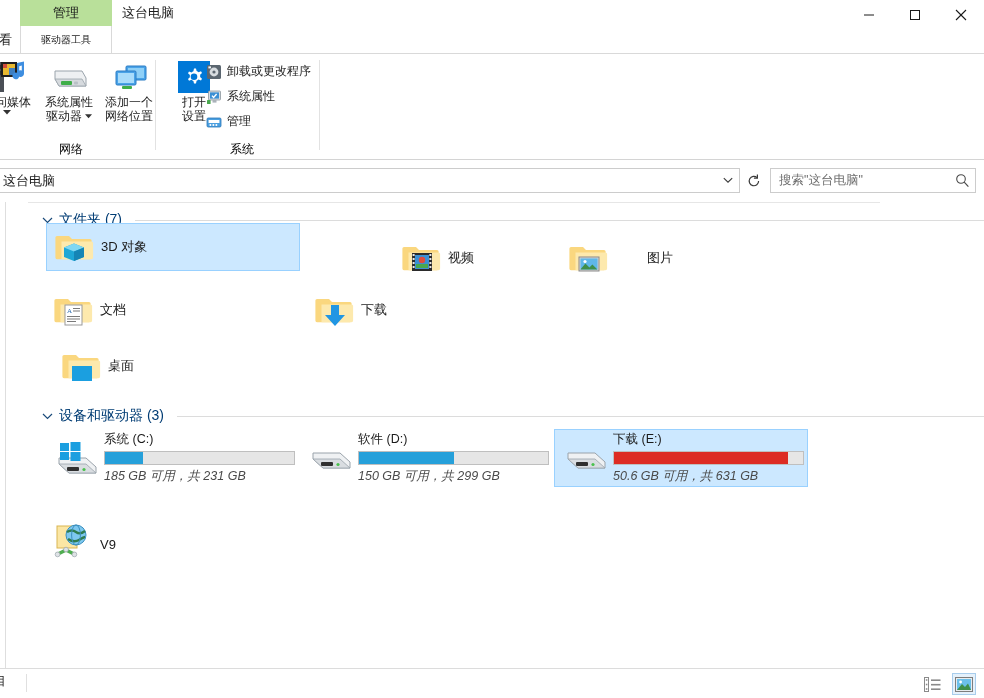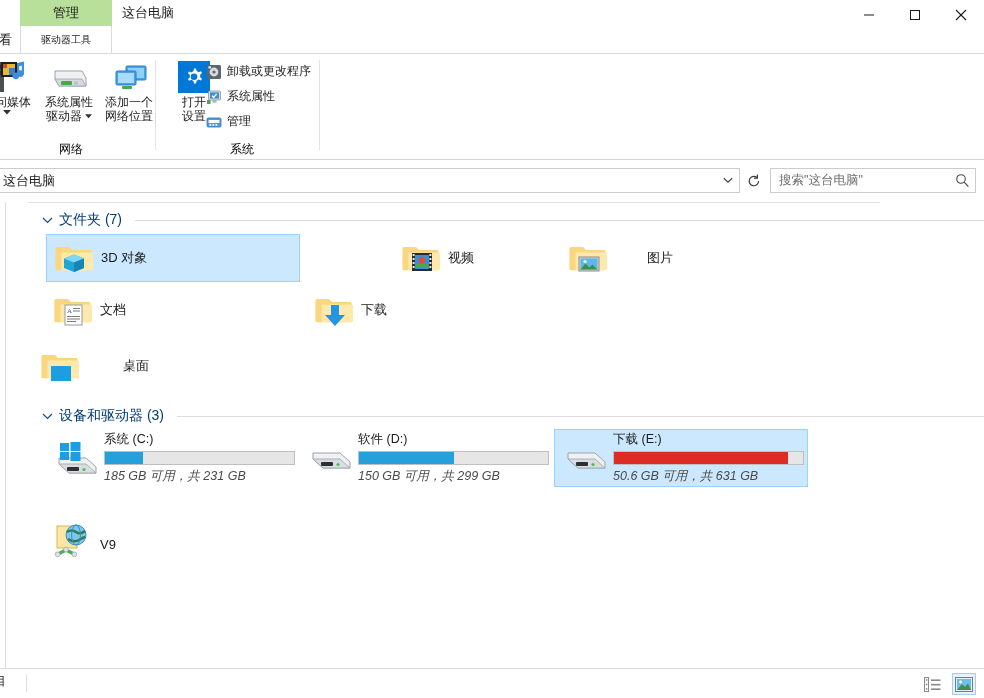--- a/index.html
+++ b/index.html
@@ -359,21 +359,21 @@
   <div class="group-hdr" style="left:12px; top:6px; width:964px;">
     <span class="gchev">
       <svg width="11" height="8" viewBox="0 0 11 8">
         <polyline points="1,2 5.5,6.4 10,2" fill="none" stroke="#1a4a7a" stroke-width="1.2"></polyline>
       </svg>
     </span>
     <span class="gtitle">文件夹 (7)</span>
     <span class="gline" style="flex:1;"></span>
   </div>
 
-  <div class="tile sel" style="left:18px; top:31px; width:254px;">
+  <div class="tile sel" style="left:18px; top:20px; width:254px;">
     <span class="ticon">
       <svg width="44" height="40" viewBox="0 0 44 40">
         <path d="M5 9 h12 l3 3 h18 a1.6 1.6 0 0 1 1.6 1.6 v17 a1.6 1.6 0 0 1 -1.6 1.6 H5 a1.6 1.6 0 0 1 -1.6 -1.6 V10.6 A1.6 1.6 0 0 1 5 9 Z" fill="#fad77f"></path>
         <path d="M9.5 14.5 h30 a1.6 1.6 0 0 1 1.6 1.6 v14.5 a1.6 1.6 0 0 1 -1.6 1.6 H9.5 Z" fill="#fde9ad"></path>
         <g>
           <polygon points="22,16.5 32,20.5 32,30 22,34 12,30 12,20.5" fill="#1ea7d6"></polygon>
           <polygon points="22,16.5 32,20.5 22,24.5 12,20.5" fill="#7fd7f2"></polygon>
           <polygon points="22,24.5 32,20.5 32,30 22,34" fill="#1585b5"></polygon>
         </g>
       </svg>
@@ -443,21 +443,21 @@
       <svg width="44" height="40" viewBox="0 0 44 40">
         <path d="M5 9 h12 l3 3 h18 a1.6 1.6 0 0 1 1.6 1.6 v17 a1.6 1.6 0 0 1 -1.6 1.6 H5 a1.6 1.6 0 0 1 -1.6 -1.6 V10.6 A1.6 1.6 0 0 1 5 9 Z" fill="#fad77f"></path>
         <path d="M9.5 14.5 h30 a1.6 1.6 0 0 1 1.6 1.6 v14.5 a1.6 1.6 0 0 1 -1.6 1.6 H9.5 Z" fill="#fde9ad"></path>
         <path d="M19 15 h8 v10 h6 l-10 11 -10 -11 h6 z" fill="#2196e3"></path>
       </svg>
     </span>
     <span class="tlabel">下载</span>
   </div>
 
 
-  <div class="tile" style="left:5px; top:139px; width:254px;gap:36px;">
+  <div class="tile" style="left:26px; top:139px; width:254px;">
     <span class="ticon">
       <svg width="44" height="40" viewBox="0 0 44 40">
         <path d="M5 9 h12 l3 3 h18 a1.6 1.6 0 0 1 1.6 1.6 v17 a1.6 1.6 0 0 1 -1.6 1.6 H5 a1.6 1.6 0 0 1 -1.6 -1.6 V10.6 A1.6 1.6 0 0 1 5 9 Z" fill="#fad77f"></path>
         <path d="M9.5 14.5 h30 a1.6 1.6 0 0 1 1.6 1.6 v14.5 a1.6 1.6 0 0 1 -1.6 1.6 H9.5 Z" fill="#fde9ad"></path>
         <rect x="13" y="20" width="20" height="15" fill="#1b9fe0"></rect>
       </svg>
     </span>
     <span class="tlabel">桌面</span>
   </div>
 

